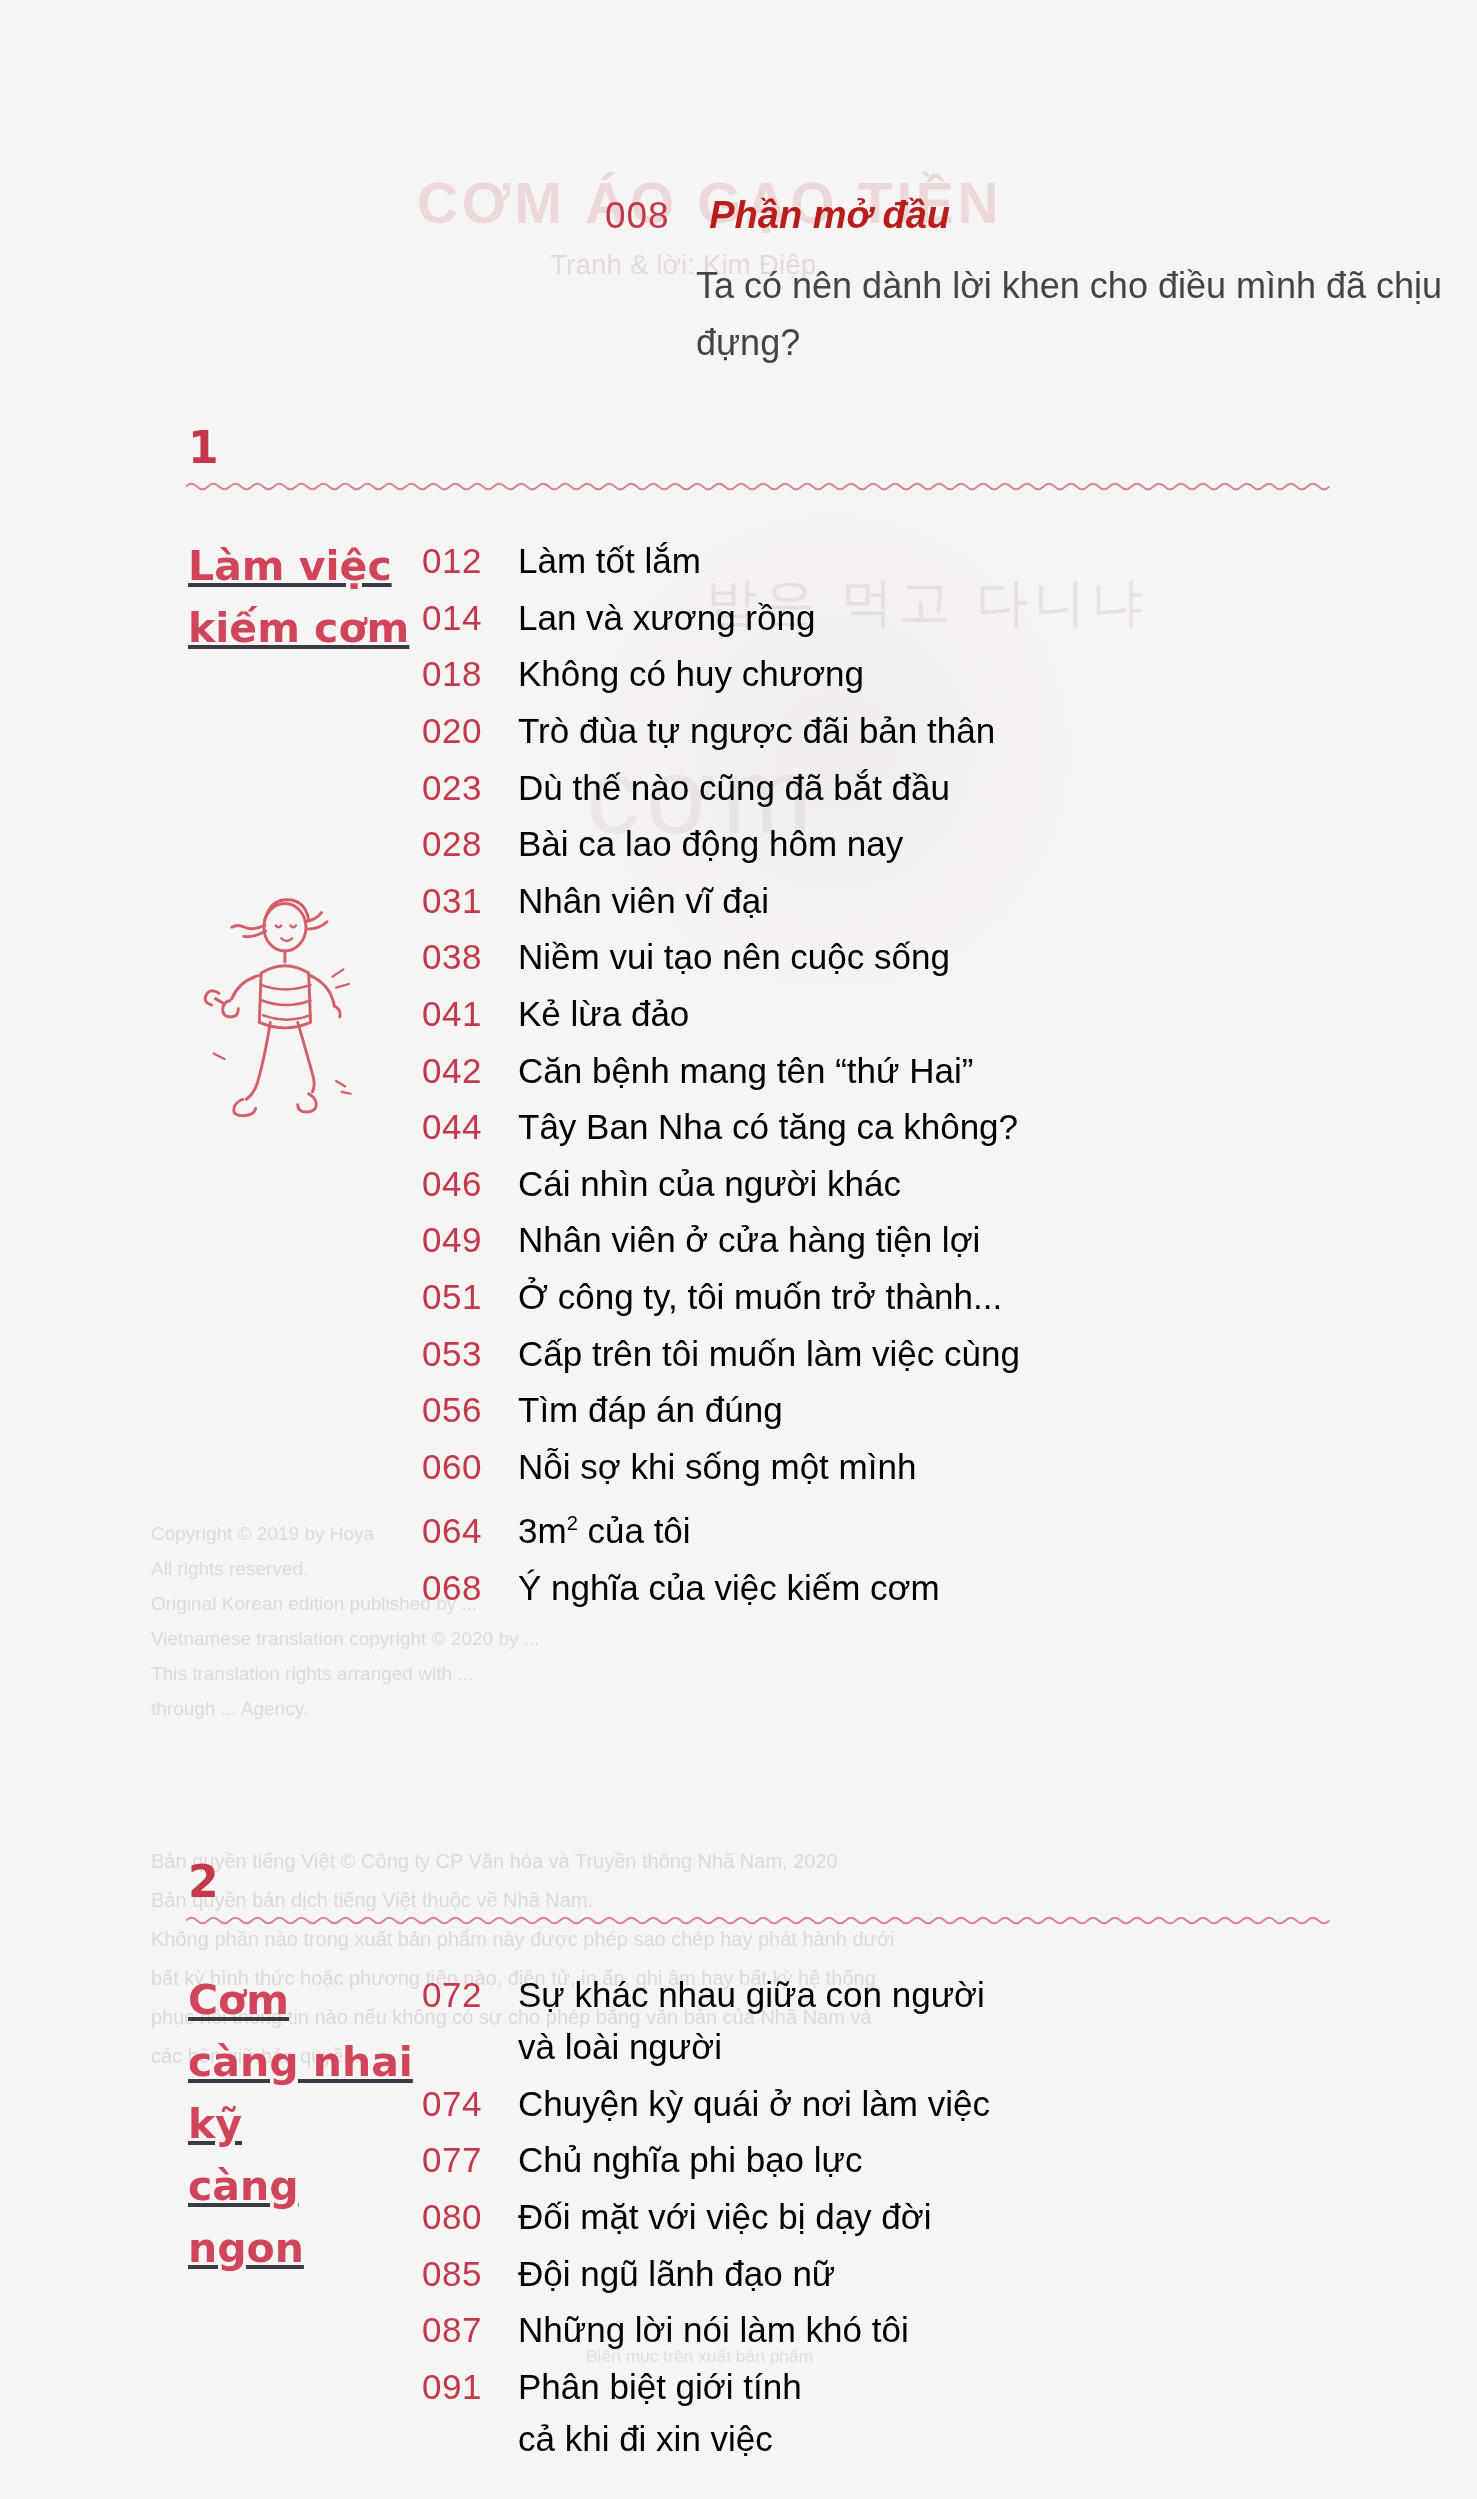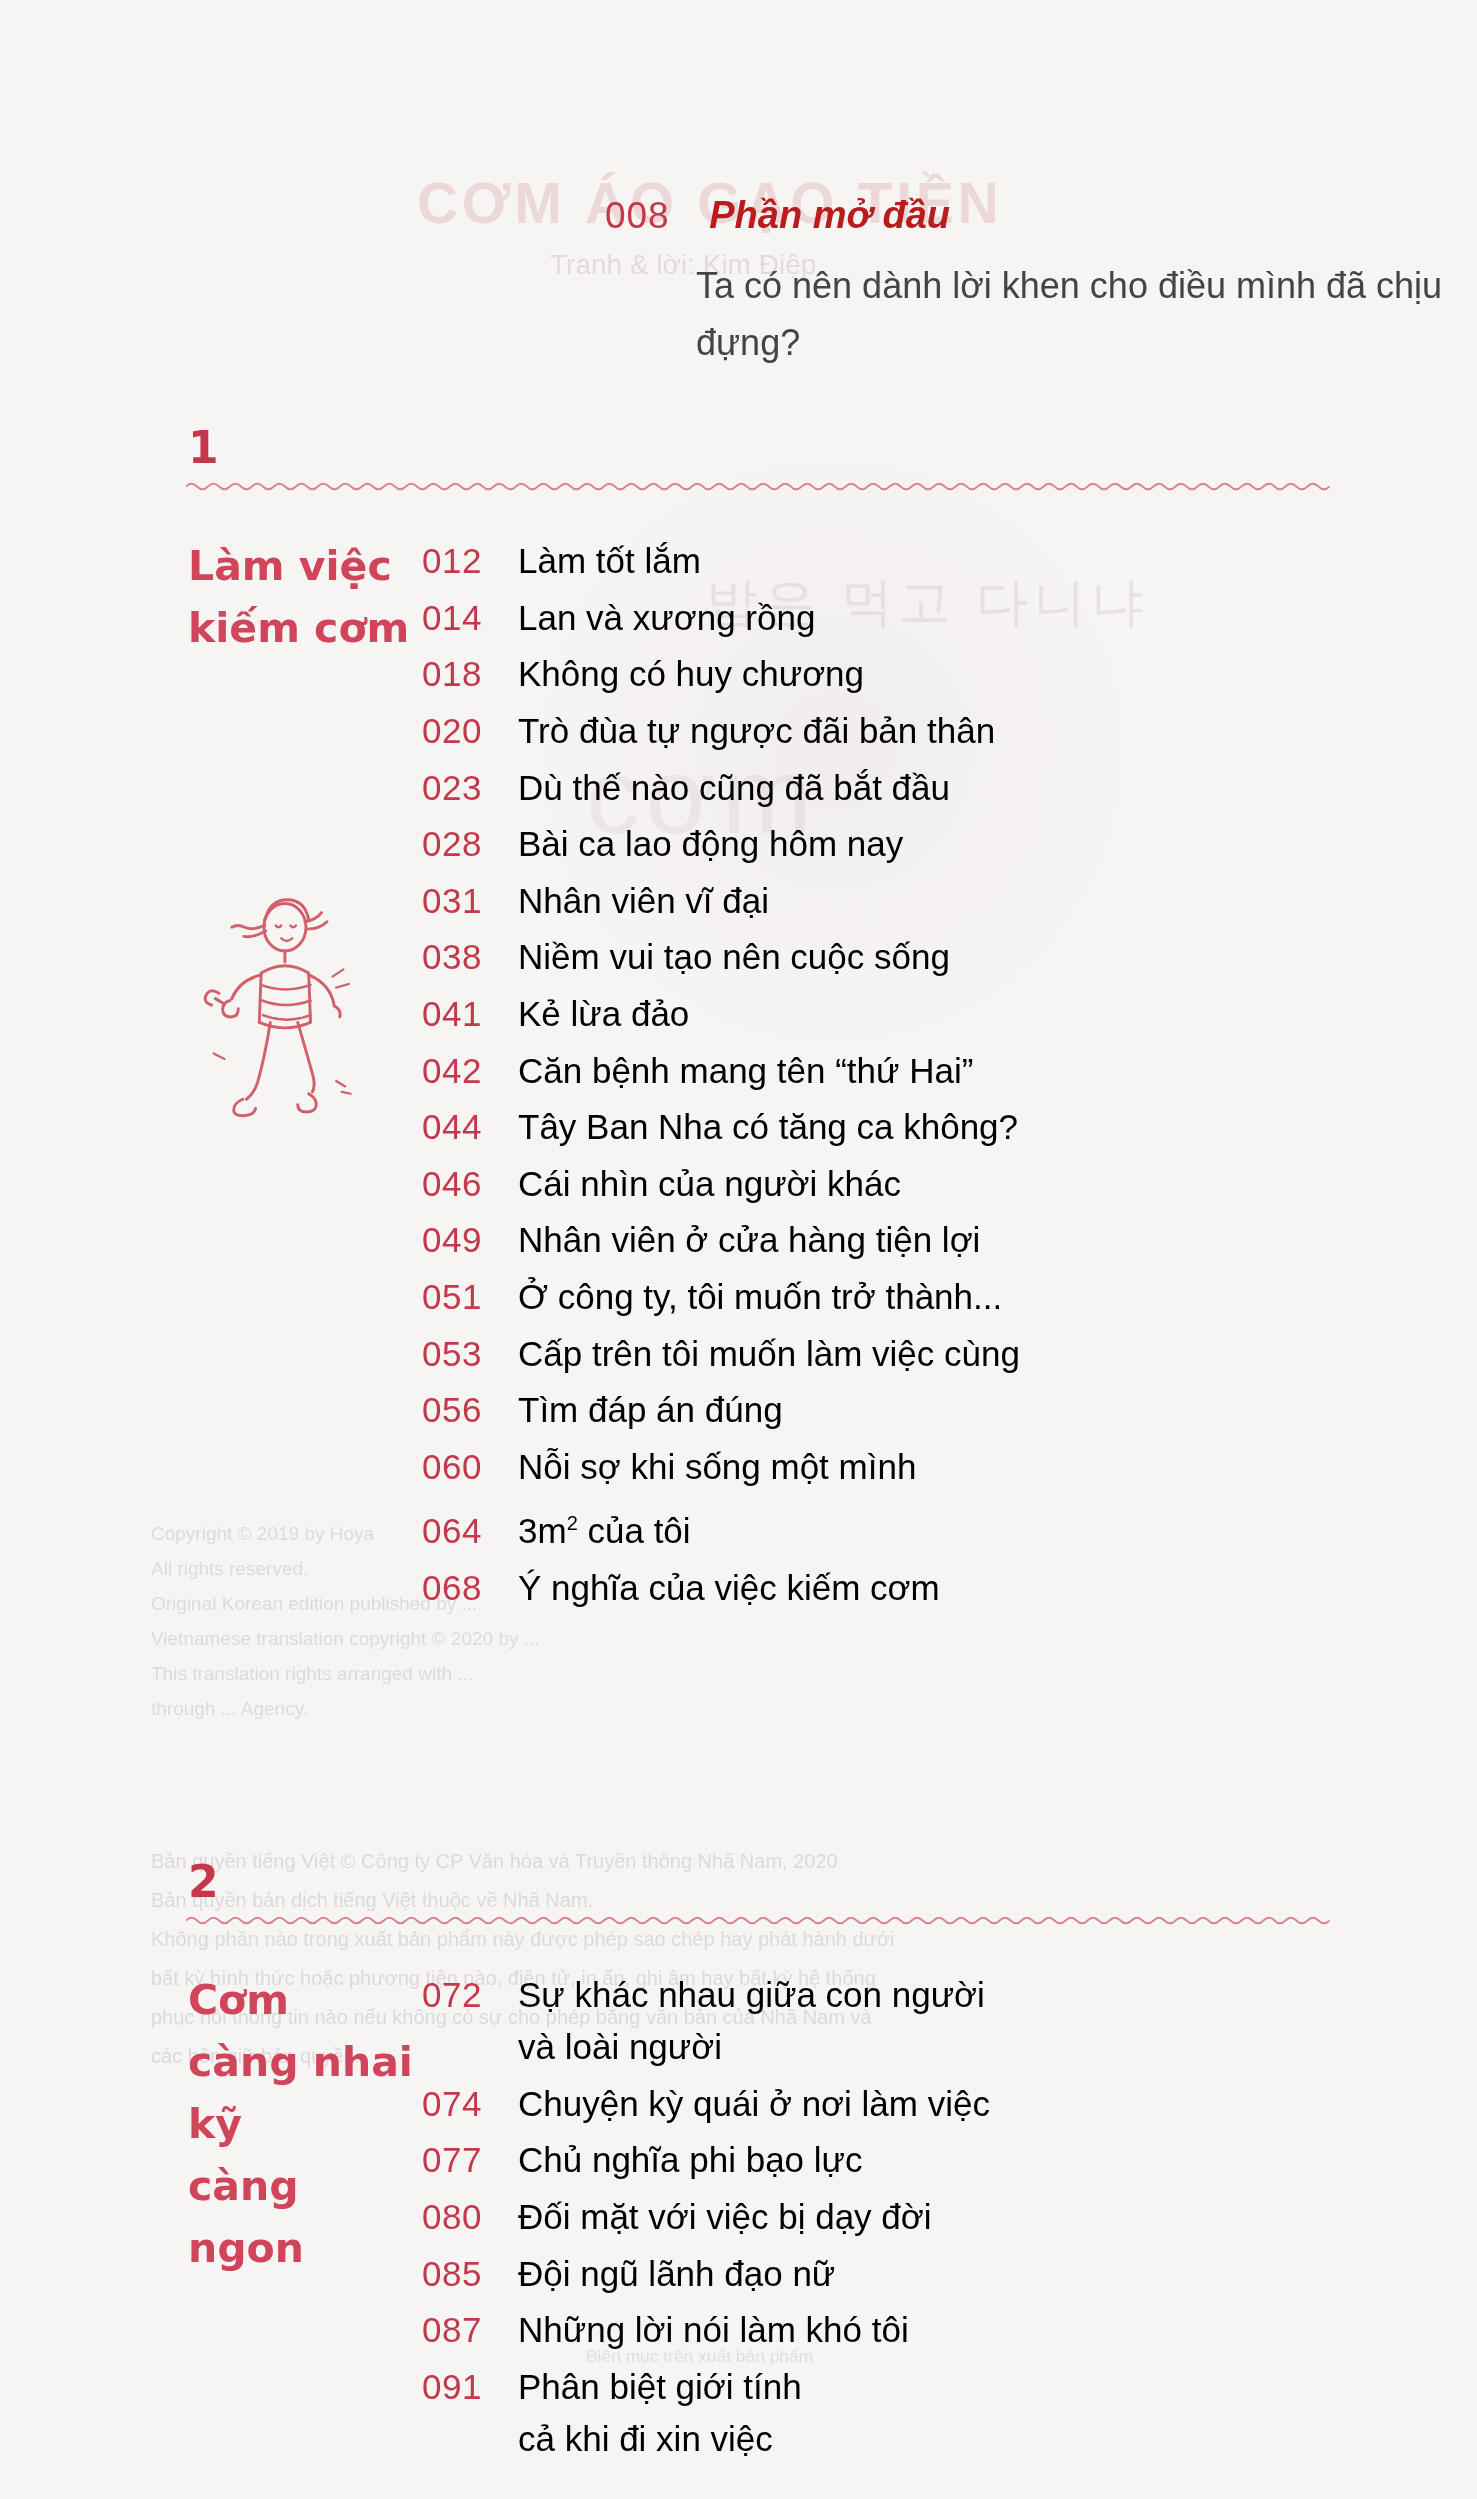--- a/index.html
+++ b/index.html
@@ -156,20 +156,21 @@
     display: block;
   }
   .chapter-body {
     display: flex;
     margin-top: 42px;
   }
   .chapter-left {
     width: 422px;
     padding-left: 188px;
     box-sizing: border-box;
+    text-decoration: underline;
   }
   .chapter-name {
     color: #d0455a;
     font-size: 41px;
     line-height: 62px;
     font-weight: bold;
     font-family: "DejaVu Sans", sans-serif;
     white-space: pre-line;
   }
   .entries {

